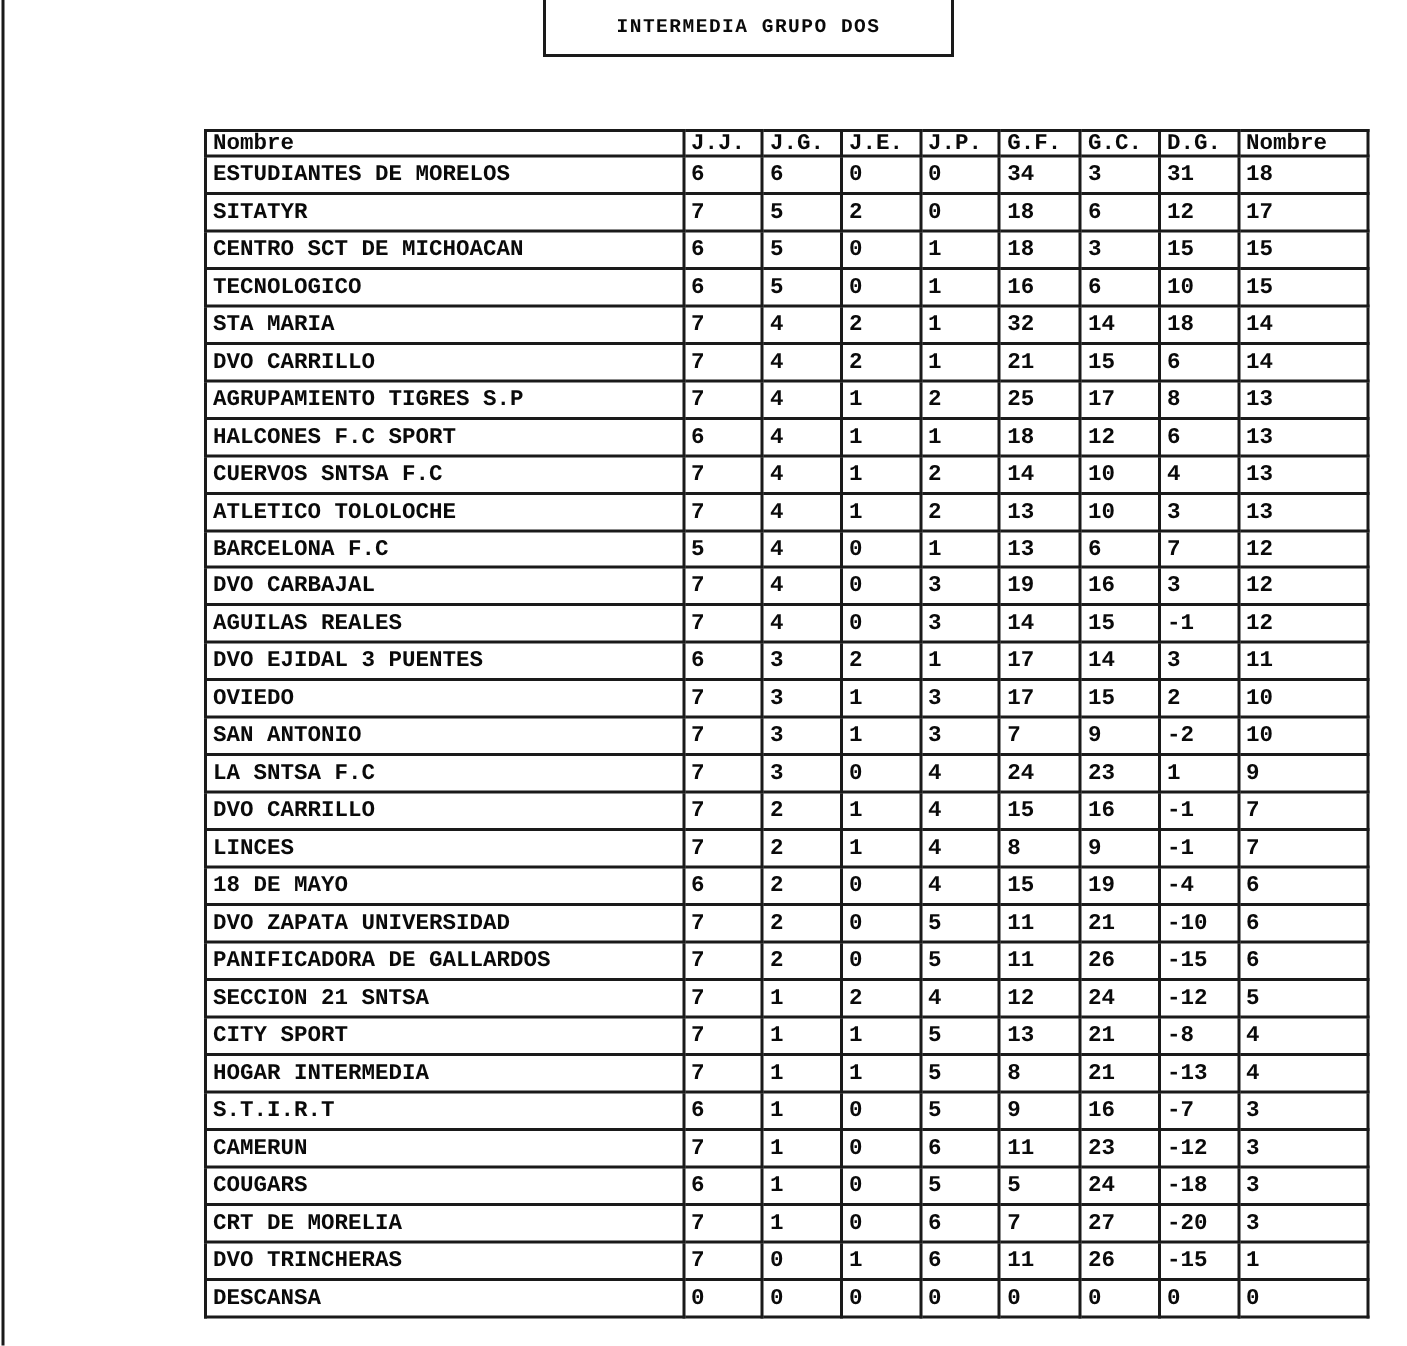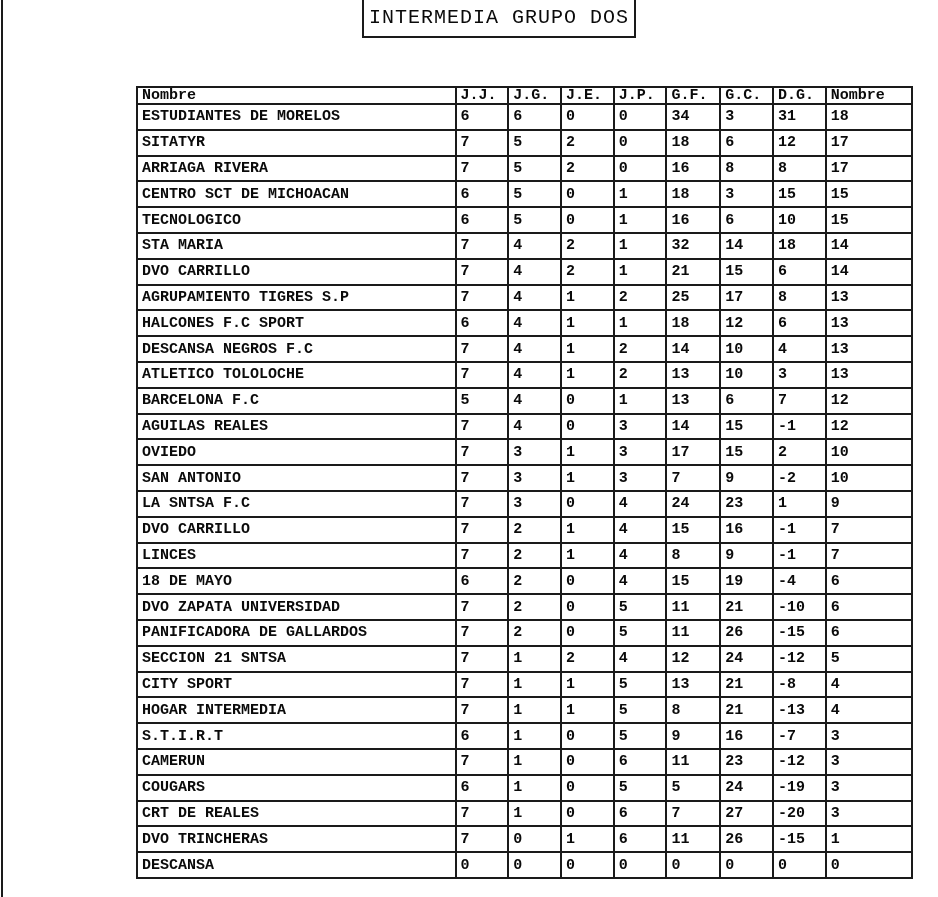--- a/index.html
+++ b/index.html
@@ -27,22 +27,22 @@
     width: 274px;
     height: 41px;
     box-sizing: border-box;
     border: 2px solid #1a1a1a;
     background: #ffffff;
     display: flex;
     align-items: center;
     justify-content: center;
   }
   .title-box span {
-    font-weight: normal;
-    font-size: 20px;
+    font-weight: bold;
+    font-size: 13px;
     letter-spacing: 1px;
     white-space: nowrap;
   }
   table.standings {
     position: absolute;
     left: 136px;
     top: 86px;
     width: 777px;
     height: 793px;
     border-collapse: collapse;
@@ -114,31 +114,20 @@
         <td>7</td>
         <td>5</td>
         <td>2</td>
         <td>0</td>
         <td>18</td>
         <td>6</td>
         <td>12</td>
         <td>17</td>
       </tr>
       <tr>
-        <td>ARRIAGA RIVERA</td>
-        <td>7</td>
-        <td>5</td>
-        <td>2</td>
-        <td>0</td>
-        <td>16</td>
-        <td>8</td>
-        <td>8</td>
-        <td>17</td>
-      </tr>
-      <tr>
         <td>CENTRO SCT DE MICHOACAN</td>
         <td>6</td>
         <td>5</td>
         <td>0</td>
         <td>1</td>
         <td>18</td>
         <td>3</td>
         <td>15</td>
         <td>15</td>
       </tr>
@@ -191,21 +180,21 @@
         <td>6</td>
         <td>4</td>
         <td>1</td>
         <td>1</td>
         <td>18</td>
         <td>12</td>
         <td>6</td>
         <td>13</td>
       </tr>
       <tr>
-        <td>DESCANSA NEGROS F.C</td>
+        <td>CUERVOS SNTSA F.C</td>
         <td>7</td>
         <td>4</td>
         <td>1</td>
         <td>2</td>
         <td>14</td>
         <td>10</td>
         <td>4</td>
         <td>13</td>
       </tr>
       <tr>
@@ -224,29 +213,51 @@
         <td>5</td>
         <td>4</td>
         <td>0</td>
         <td>1</td>
         <td>13</td>
         <td>6</td>
         <td>7</td>
         <td>12</td>
       </tr>
       <tr>
+        <td>DVO CARBAJAL</td>
+        <td>7</td>
+        <td>4</td>
+        <td>0</td>
+        <td>3</td>
+        <td>19</td>
+        <td>16</td>
+        <td>3</td>
+        <td>12</td>
+      </tr>
+      <tr>
         <td>AGUILAS REALES</td>
         <td>7</td>
         <td>4</td>
         <td>0</td>
         <td>3</td>
         <td>14</td>
         <td>15</td>
         <td>-1</td>
         <td>12</td>
+      </tr>
+      <tr>
+        <td>DVO EJIDAL 3 PUENTES</td>
+        <td>6</td>
+        <td>3</td>
+        <td>2</td>
+        <td>1</td>
+        <td>17</td>
+        <td>14</td>
+        <td>3</td>
+        <td>11</td>
       </tr>
       <tr>
         <td>OVIEDO</td>
         <td>7</td>
         <td>3</td>
         <td>1</td>
         <td>3</td>
         <td>17</td>
         <td>15</td>
         <td>2</td>
@@ -385,25 +396,25 @@
         <td>3</td>
       </tr>
       <tr>
         <td>COUGARS</td>
         <td>6</td>
         <td>1</td>
         <td>0</td>
         <td>5</td>
         <td>5</td>
         <td>24</td>
-        <td>-19</td>
-        <td>3</td>
-      </tr>
-      <tr>
-        <td>CRT DE REALES</td>
+        <td>-18</td>
+        <td>3</td>
+      </tr>
+      <tr>
+        <td>CRT DE MORELIA</td>
         <td>7</td>
         <td>1</td>
         <td>0</td>
         <td>6</td>
         <td>7</td>
         <td>27</td>
         <td>-20</td>
         <td>3</td>
       </tr>
       <tr>

